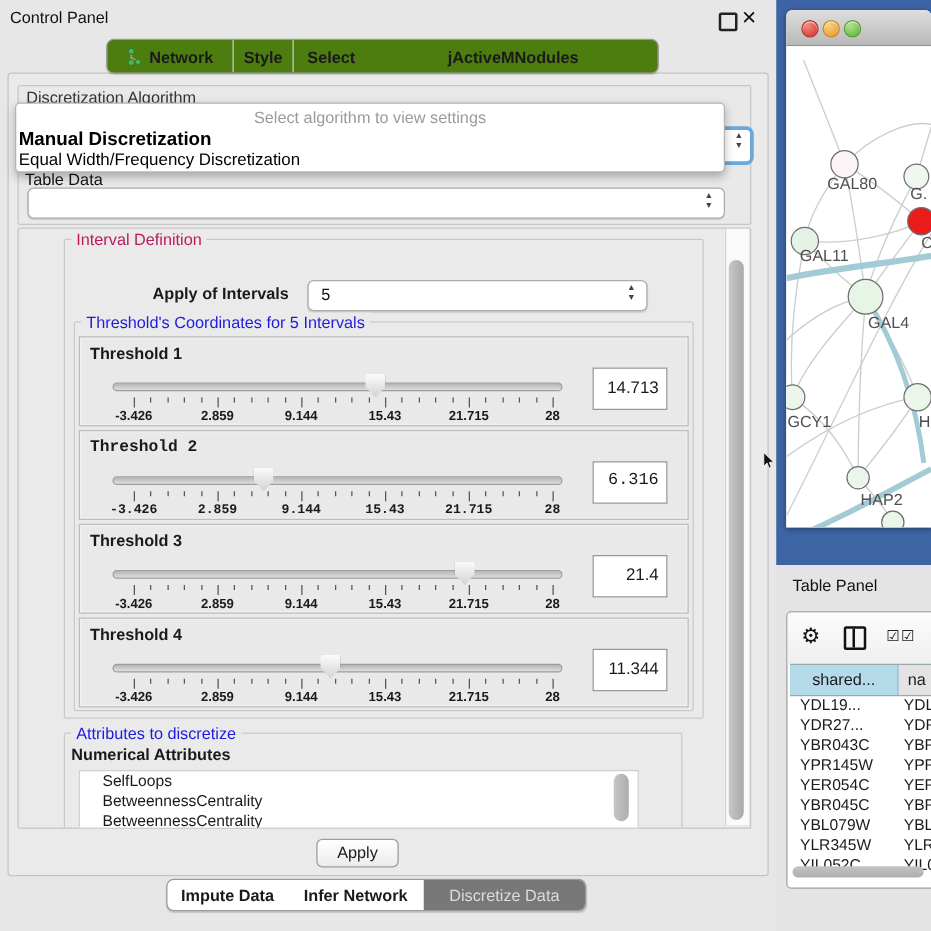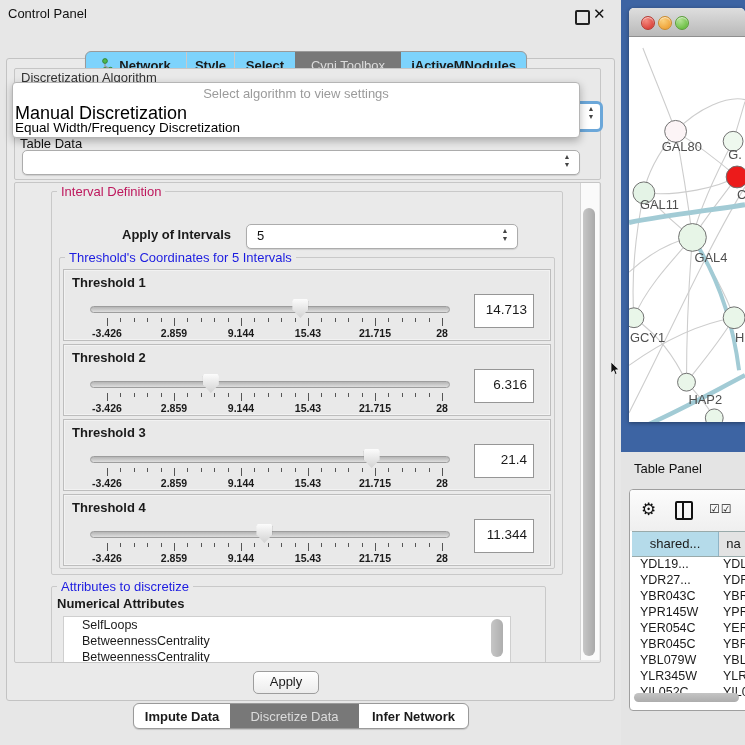--- a/index.html
+++ b/index.html
@@ -5,41 +5,41 @@
   html,body{margin:0;padding:0;}
   #root{position:relative;width:745px;height:745px;background:#e7e7e7;overflow:hidden;
         font-family:"Liberation Sans","DejaVu Sans",sans-serif;color:#1a1a1a;font-size:13px;}
   .abs{position:absolute;}
   
   .cp-title{left:8px;top:6px;font-size:13px;color:#111;}
   .float-btn{left:575px;top:10px;width:11px;height:11px;border:2px solid #222;border-radius:2px;background:transparent;}
   .close-btn{left:593px;top:5px;font-size:15px;font-weight:bold;color:#111;}
   .outer-box{left:6px;top:58px;width:607px;height:641px;background:#eaeaea;border:1px solid #c3c3c3;border-radius:3px;}
   
-  .tabbar{left:85px;top:31px;width:440px;height:26px;background:#7dd3fc;border:1px solid #9a9a9a;border-radius:6px;
-          display:flex;align-items:stretch;overflow:hidden;box-shadow:0 1px 1px rgba(0,0,0,.15);margin-top:20px;}
+  .tabbar{left:85px;top:31px;width:440px;height:26px;background:#4d7c0f;border:1px solid #9a9a9a;border-radius:6px;
+          display:flex;align-items:stretch;overflow:hidden;box-shadow:0 1px 1px rgba(0,0,0,.15);}
   .tabseg{display:flex;align-items:center;justify-content:center;font-size:13px;font-weight:bold;color:#1a1a1a;}
   .tabseg.sep{border-left:1px solid #c9c9c9;}
   .tabseg.dark{background:#787878;color:#dcdcdc;font-weight:normal;}
   .net-ico{width:13px;height:15px;margin-right:5px;}
   
   .alg-box{left:14px;top:68px;width:585px;height:110px;border:1px solid #c6c6c6;background:#e9e9e9;border-radius:2px;}
   .alg-title{left:21px;top:70px;font-size:13px;color:#333;}
   .combo{background:#fff;border:1px solid #acacac;border-radius:5px;box-shadow:0 1px 1px rgba(0,0,0,.12);}
   .combo .val{position:absolute;left:10px;top:3px;font-size:13px;color:#111;white-space:nowrap;}
   .stepper{position:absolute;right:7px;top:2px;width:10px;text-align:center;color:#444;}
   .stepper div{font-size:7px;line-height:8px;}
   .focus-frag{left:560px;top:101px;width:37px;height:25px;border:3px solid #6ba7d9;border-radius:6px;background:#fff;}
   .td-label{left:20px;top:136px;font-size:13px;color:#111;}
   .td-combo{left:22px;top:150px;width:556px;height:23px;}
   
   .popup{left:12px;top:82px;width:566px;height:54px;background:#fff;border:1px solid #b5b5b5;border-radius:4px;
          box-shadow:0 3px 8px rgba(0,0,0,.28);}
   .popup .hint{position:absolute;left:0;right:0;top:3px;text-align:center;color:#9b9b9b;font-size:13px;}
-  .popup .it1{position:absolute;left:2px;top:20px;font-weight:normal;font-size:18px;color:#000;}
+  .popup .it1{position:absolute;left:2px;top:20px;font-weight:bold;font-size:15px;color:#000;}
   .popup .it2{position:absolute;left:2px;top:37px;font-size:13.5px;color:#000;}
   
   .main-box{left:14px;top:182px;width:585px;height:479px;border:1px solid #c6c6c6;background:#eaeaea;border-radius:2px;overflow:hidden;}
   .group{position:absolute;border:1px solid #c9c9c9;border-radius:2px;}
   .gtitle{position:absolute;top:-8px;left:5px;background:#eaeaea;padding:0 4px;font-size:13px;white-space:nowrap;}
   .g-green{color:#be185d;}
   .g-blue{color:#1c1ce0;}
   .noi-label{left:70px;top:35px;font-weight:bold;font-size:13px;}
   .noi-combo{left:194px;top:32px;width:270px;height:23px;}
   
@@ -121,23 +121,20 @@
         <circle cx="4" cy="12" r="2.4" fill="#4db84d" stroke="#2c7a2c" stroke-width="0.8"></circle>
         <circle cx="9.5" cy="11.5" r="2.2" fill="#4db84d" stroke="#2c7a2c" stroke-width="0.8"></circle>
       </svg>
       <span>Network</span>
     </div>
     <div class="tabseg sep" style="width:47px">
       <span>Style</span>
     </div>
     <div class="tabseg sep" style="width:60px">
       <span>Select</span>
-    </div>
-    <div class="tabseg dark" style="width:106px">
-      <span>Cyni Toolbox</span>
     </div>
     <div class="tabseg" style="flex:1">
       <span>jActiveMNodules</span>
     </div>
   </div>
 
   <div class="abs alg-box"></div>
   <div class="abs alg-title">Discretization Algorithm</div>
   <div class="abs focus-frag">
     <div class="stepper" style="right:4px;top:1px;">
@@ -215,21 +212,21 @@
             <div class="ticklabel" style="left: 60%;">15.43</div>
             <div class="ticklabel" style="left: 80%;">21.715</div>
             <div class="ticklabel" style="left: 100%;">28</div>
           </div>
         <div class="thumb" style="left: calc(57.7197% - 8px);"></div>
         </div>
       <div class="vbox">
         <span>14.713</span>
         </div>
     </div>
-    <div class="tbox" style="top:161px;">
+    <div class="tbox" style="top:161px;font-family:Liberation Mono, monospace;">
       <div class="tlabel">Threshold 2</div>
       <div class="track"></div>
       <div class="scale">
           <div class="ticks">
             <div class="tick major" style="left: 0%;"></div>
             <div class="tick" style="left: 4%;"></div>
             <div class="tick" style="left: 8%;"></div>
             <div class="tick" style="left: 12%;"></div>
             <div class="tick" style="left: 16%;"></div>
             <div class="tick major" style="left: 20%;"></div>
@@ -374,25 +371,25 @@
   </div>
 
   <div class="abs sb-track"></div>
   <div class="abs sb-thumb"></div>
 
   <div class="abs apply">Apply</div>
   <div class="abs btabs">
     <div class="tabseg" style="width:96px">
       <span>Impute Data</span>
       </div>
+    <div class="tabseg" style="flex:1">
+      <span>Infer Network</span>
+      </div>
     <div class="tabseg dark" style="width:129px">
       <span>Discretize Data</span>
-      </div>
-    <div class="tabseg" style="flex:1">
-      <span>Infer Network</span>
       </div>
   </div>
 
   <div class="abs blue-frame"></div>
   <div class="abs net-win">
     <div class="net-titlebar">
       <div class="light" style="left:12px;background:radial-gradient(circle at 35% 30%,#f58b80,#dd4840 70%);border:1px solid #b33a33;"></div>
       <div class="light" style="left:29px;background:radial-gradient(circle at 35% 30%,#fbd07c,#f0a63c 70%);border:1px solid #c98a2d;"></div>
       <div class="light" style="left:46px;background:radial-gradient(circle at 35% 30%,#b2e294,#6fc148 70%);border:1px solid #5a9c3a;"></div>
     </div>

